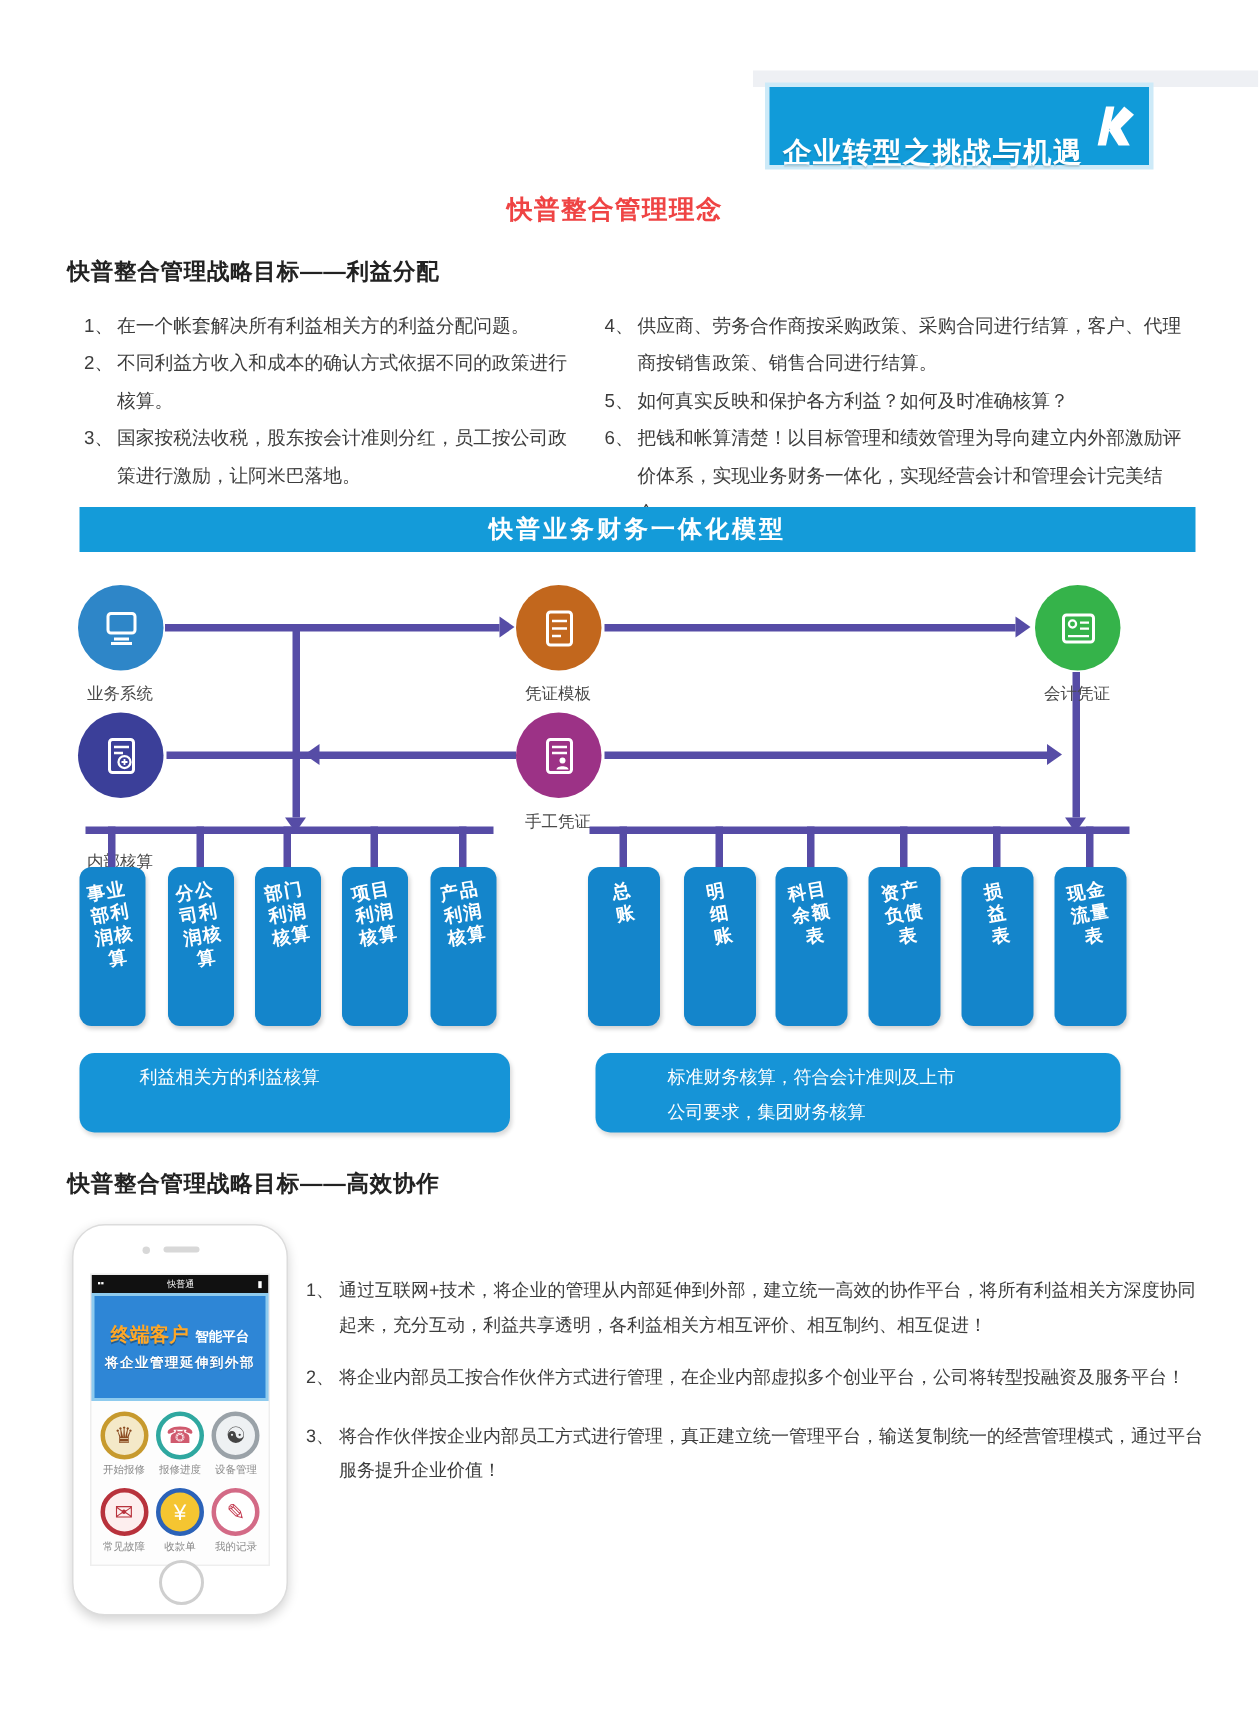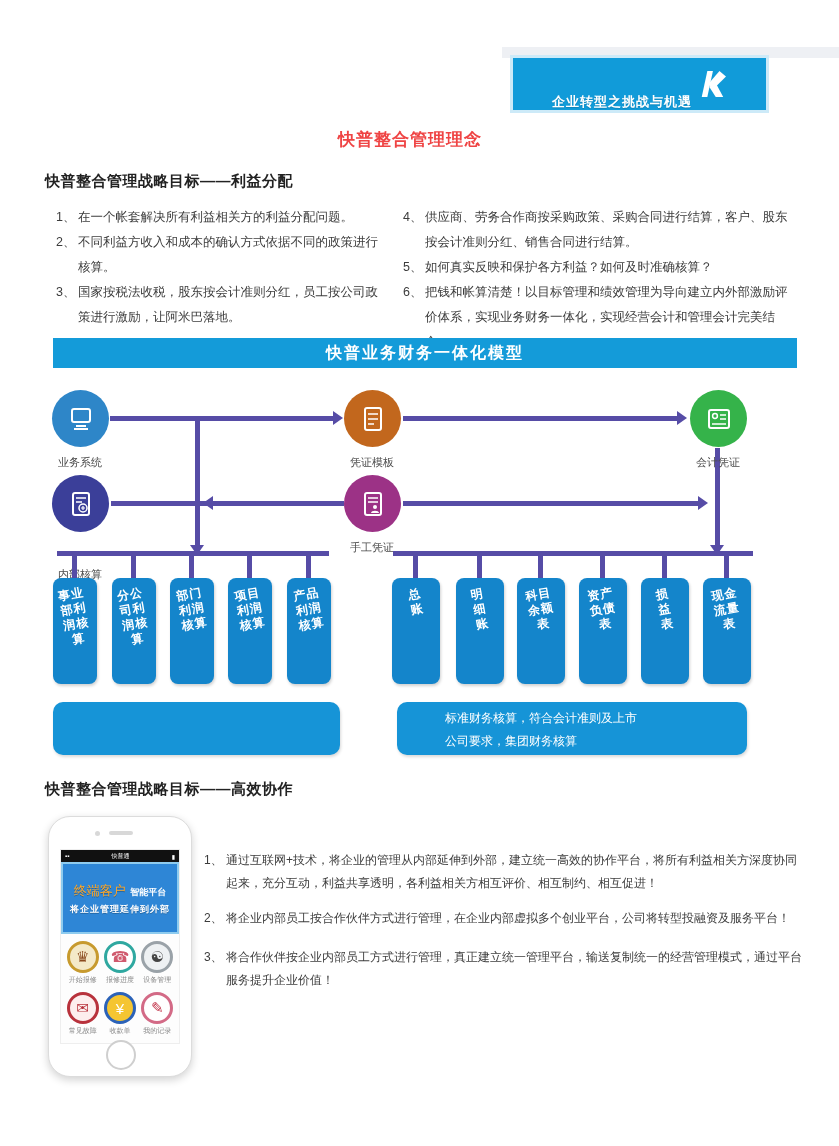--- a/index.html
+++ b/index.html
@@ -2,21 +2,21 @@
 <html><head>
 <meta charset="utf-8">
 <style>
   html,body{margin:0;padding:0;background:#fff;}
   .page{position:relative;width:839px;height:1146px;background:#fff;overflow:hidden;
         font-family:"Liberation Sans","DejaVu Sans",sans-serif;color:#333;}
   
   .banner-shadow{position:absolute;left:502px;top:47px;width:337px;height:11px;background:#eef0f4;}
   .top-banner{position:absolute;left:513px;top:58px;width:253px;height:52px;background:#119bd9;
         box-shadow:0 0 0 3px #cdeaf8;display:flex;align-items:center;justify-content:center;gap:5px;}
-  .top-banner .t{color:#fff;font-size:13px;font-weight:bold;letter-spacing:1px;text-shadow:0 1px 1px rgba(0,0,0,.15);margin-top:36px;}
+  .top-banner .t{color:#fff;font-size:19px;font-weight:bold;letter-spacing:1px;text-shadow:0 1px 1px rgba(0,0,0,.15);margin-top:36px;}
   
   .page-title{position:absolute;left:0;top:128px;width:820px;text-align:center;font-size:17px;font-weight:bold;color:#ef4444;letter-spacing:1px;}
   .sec-heading{position:absolute;left:45px;font-size:15px;font-weight:bold;color:#222;letter-spacing:.5px;}
   
   .num-list{position:absolute;font-size:12.5px;color:#3c3c3c;line-height:25px;}
   .num-list .row{display:flex;}
   .num-list .n{flex:0 0 22px;}
   .num-list .tx{flex:1;}
   
   .model-banner{position:absolute;left:53px;top:338px;width:744px;height:30px;background:#149bd9;
@@ -36,21 +36,21 @@
   
   .sumbox{position:absolute;top:702px;height:53px;background:#1694d7;border-radius:10px;color:#fff;font-size:12px;line-height:23px;box-shadow:1px 2px 3px rgba(0,0,0,.15);}
   .sumbox .inner{padding-top:5px;}
   
   .phone{position:absolute;left:48px;top:816px;width:142px;height:259px;background:#fff;border:1px solid #dcdcdc;border-radius:22px;box-shadow:0 3px 8px rgba(0,0,0,.18);}
   .cam{position:absolute;left:46px;top:14px;width:5px;height:5px;border-radius:50%;background:#d8d8d8;}
   .speaker{position:absolute;left:60px;top:14px;width:24px;height:4px;border-radius:2px;background:#d8d8d8;}
   .screen{position:absolute;left:11px;top:32px;width:118px;height:193px;background:#fdfdfd;border:1px solid #eee;overflow:hidden;}
   .statusbar{height:12px;background:#111;color:#fff;font-size:6px;display:flex;align-items:center;justify-content:space-between;padding:0 4px;}
   .p-banner{height:72px;background:#2e86d6;border:2px solid #8ecbee;box-sizing:border-box;display:flex;flex-direction:column;align-items:center;justify-content:center;gap:3px;}
-  .p-banner .l1 .em{color:#ffa726;font-size:13px;font-weight:normal;text-shadow:0 1px 0 rgba(0,0,0,.3);text-align:right;}
+  .p-banner .l1 .em{color:#ffa726;font-size:13px;font-weight:bold;text-shadow:0 1px 0 rgba(0,0,0,.3);text-align:right;}
   .p-banner .l1 .rest{color:#fff;font-size:9px;font-weight:bold;}
   .p-banner .l2{color:#fff;font-size:9px;font-weight:bold;letter-spacing:1px;text-shadow:0 1px 0 rgba(0,0,0,.25);}
   .approw{display:flex;justify-content:space-around;margin-top:7px;padding:0 3px;}
   .app{width:36px;display:flex;flex-direction:column;align-items:center;}
   .appicon{width:32px;height:32px;border-radius:50%;display:flex;align-items:center;justify-content:center;font-size:15px;border-width:3px;border-style:solid;box-sizing:border-box;}
   .applabel{font-size:7px;color:#8a8a8a;margin-top:2px;white-space:nowrap;}
   .homebtn{position:absolute;left:57px;bottom:6px;width:26px;height:26px;border:2px solid #cfcfcf;border-radius:50%;background:#fff;}
   .footer{position:absolute;left:708px;top:1144px;font-size:17px;color:#2f8fbe;letter-spacing:.5px;text-align:center;}
 </style>
 </head>
@@ -83,21 +83,21 @@
     </div>
     <div class="row">
       <span class="n">3、</span>
       <span class="tx">国家按税法收税，股东按会计准则分红，员工按公司政策进行激励，让阿米巴落地。</span>
     </div>
   </div>
 
   <div class="num-list" style="left:403px;top:205px;width:393px;">
     <div class="row">
       <span class="n">4、</span>
-      <span class="tx">供应商、劳务合作商按采购政策、采购合同进行结算，客户、股东按会计准则分红、销售合同进行结算。</span>
+      <span class="tx">供应商、劳务合作商按采购政策、采购合同进行结算，客户、代理商按销售政策、销售合同进行结算。</span>
     </div>
     <div class="row">
       <span class="n">5、</span>
       <span class="tx">如何真实反映和保护各方利益？如何及时准确核算？</span>
     </div>
     <div class="row">
       <span class="n">6、</span>
       <span class="tx">把钱和帐算清楚！以目标管理和绩效管理为导向建立内外部激励评价体系，实现业务财务一体化，实现经营会计和管理会计完美结合。</span>
     </div>
   </div>
@@ -252,20 +252,21 @@
   <div class="vbox" style="left:703px;width:48px;">
     <div class="vtext">
       <div>现金</div>
       <div>流量</div>
       <div>表</div>
     </div>
   </div>
 
   <div class="sumbox" style="left:53px;width:287px;">
     <div class="inner" style="padding-left:40px;">
+      <div>利益相关方的利益核算</div>
     </div>
   </div>
   <div class="sumbox" style="left:397px;width:350px;">
     <div class="inner" style="padding-left:48px;">
       <div>标准财务核算，符合会计准则及上市</div>
       <div>公司要求，集团财务核算</div>
     </div>
   </div>
 
   <div class="sec-heading" style="top:780px;">快普整合管理战略目标——高效协作</div>

